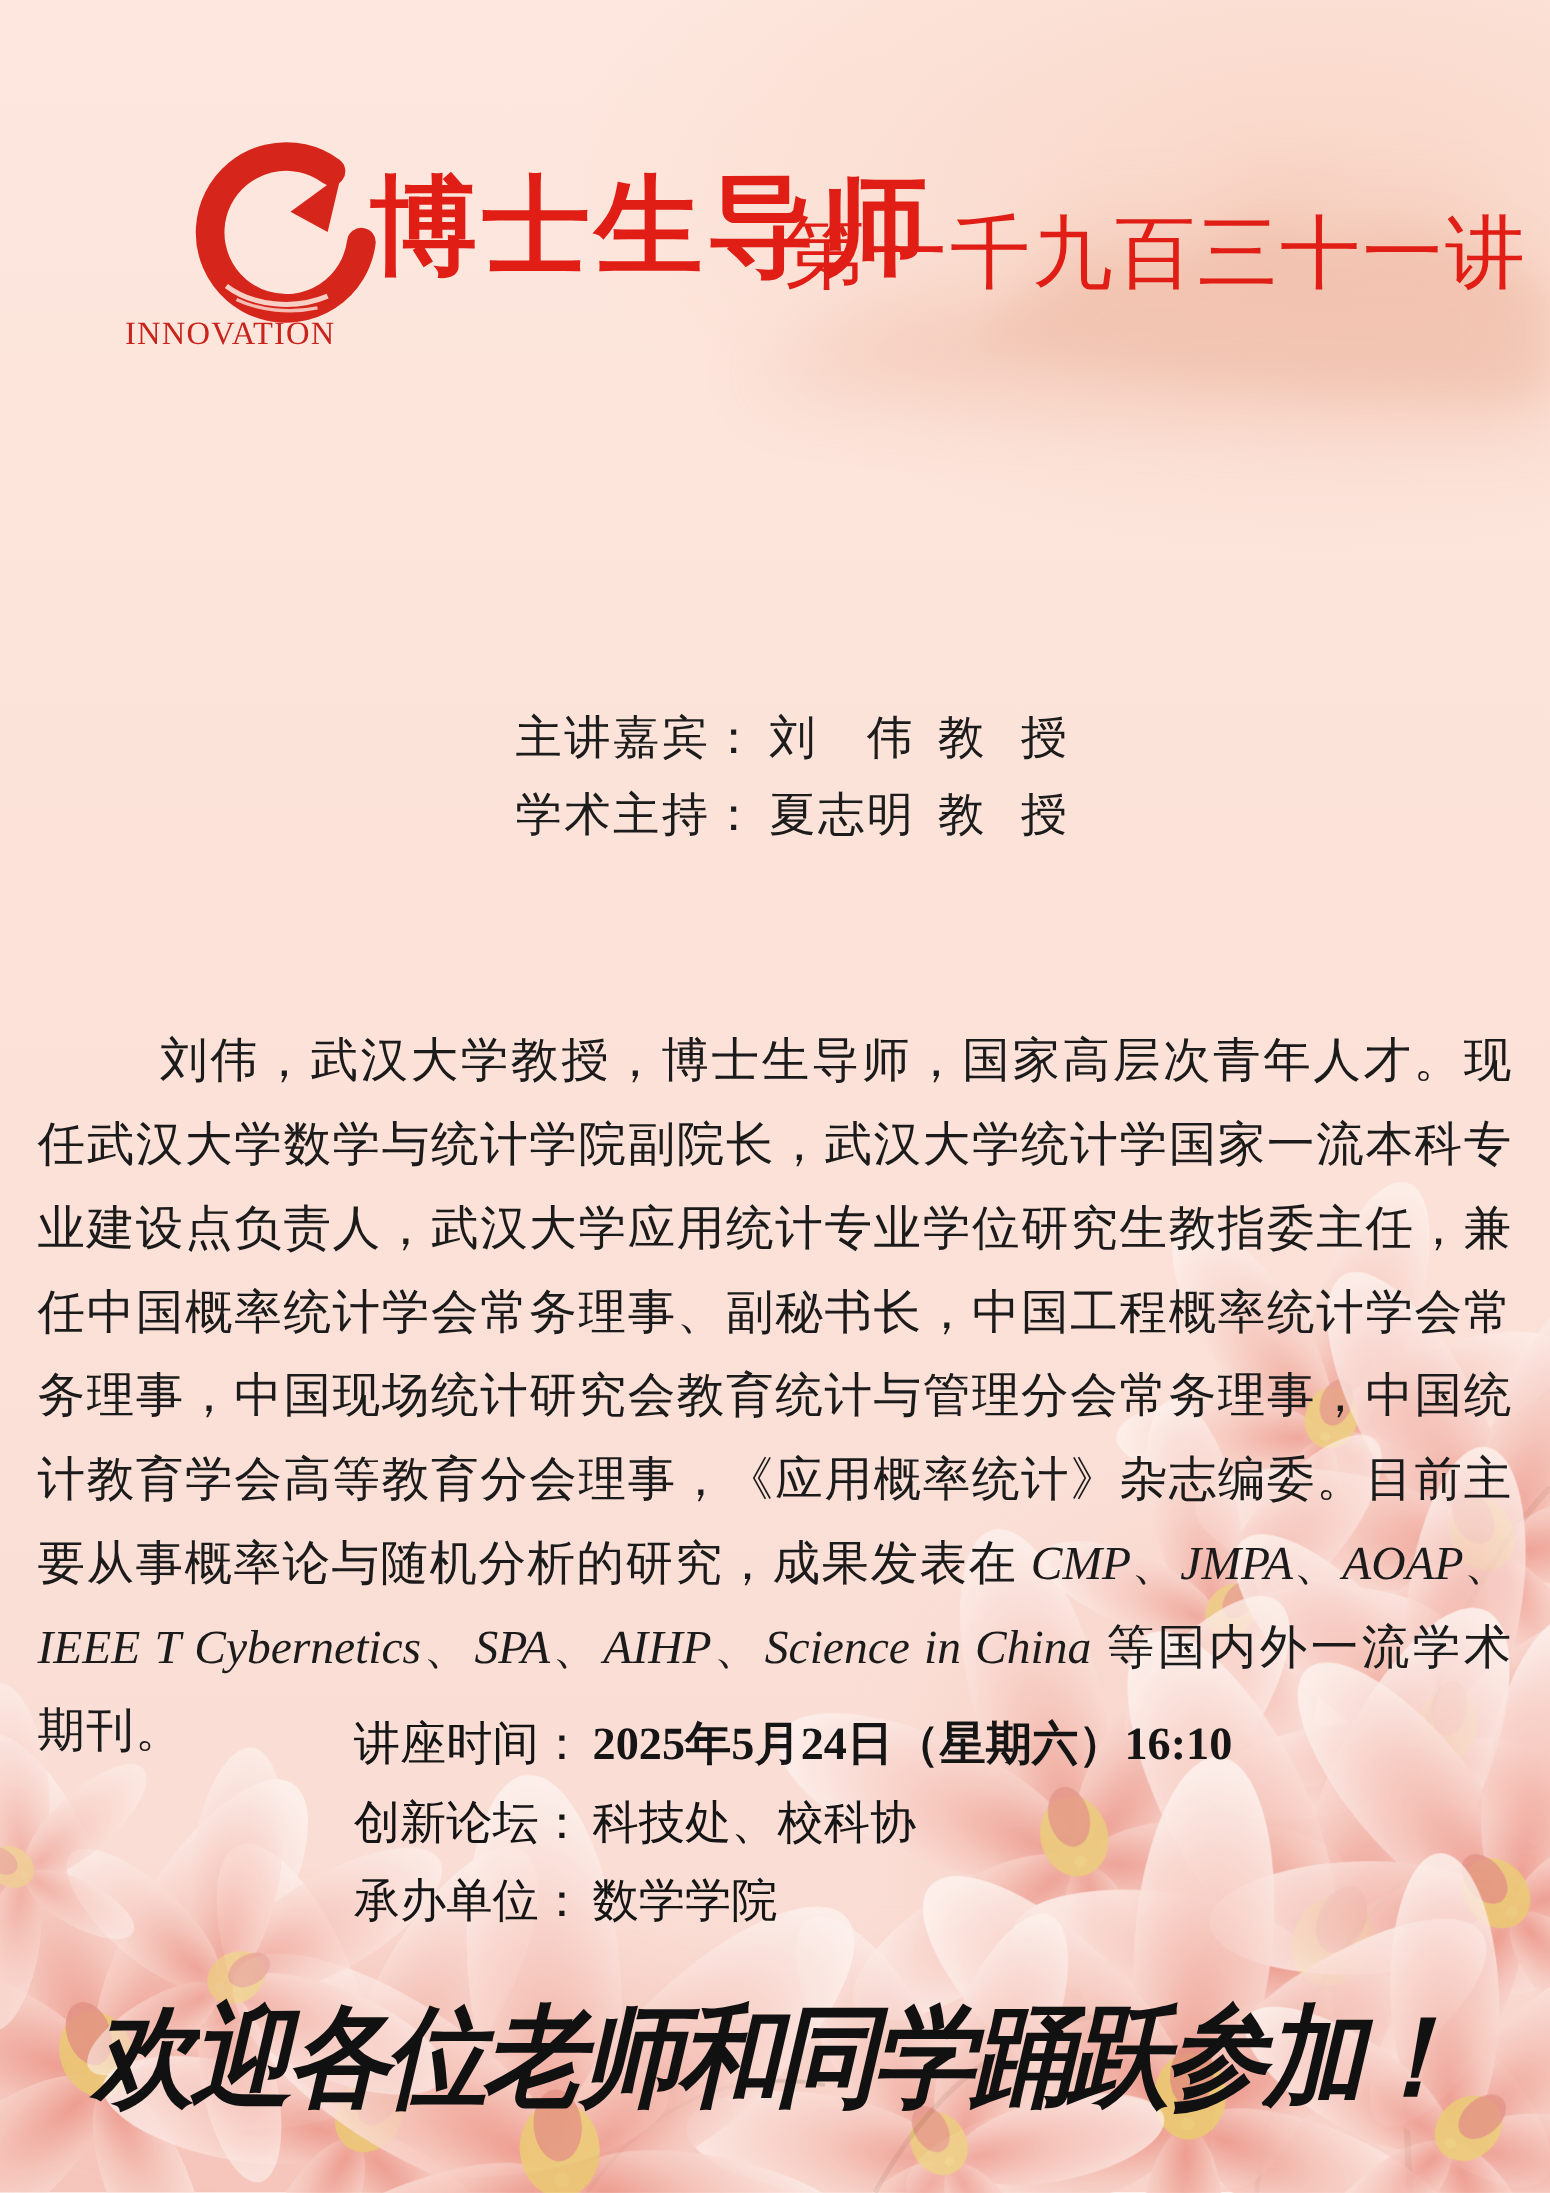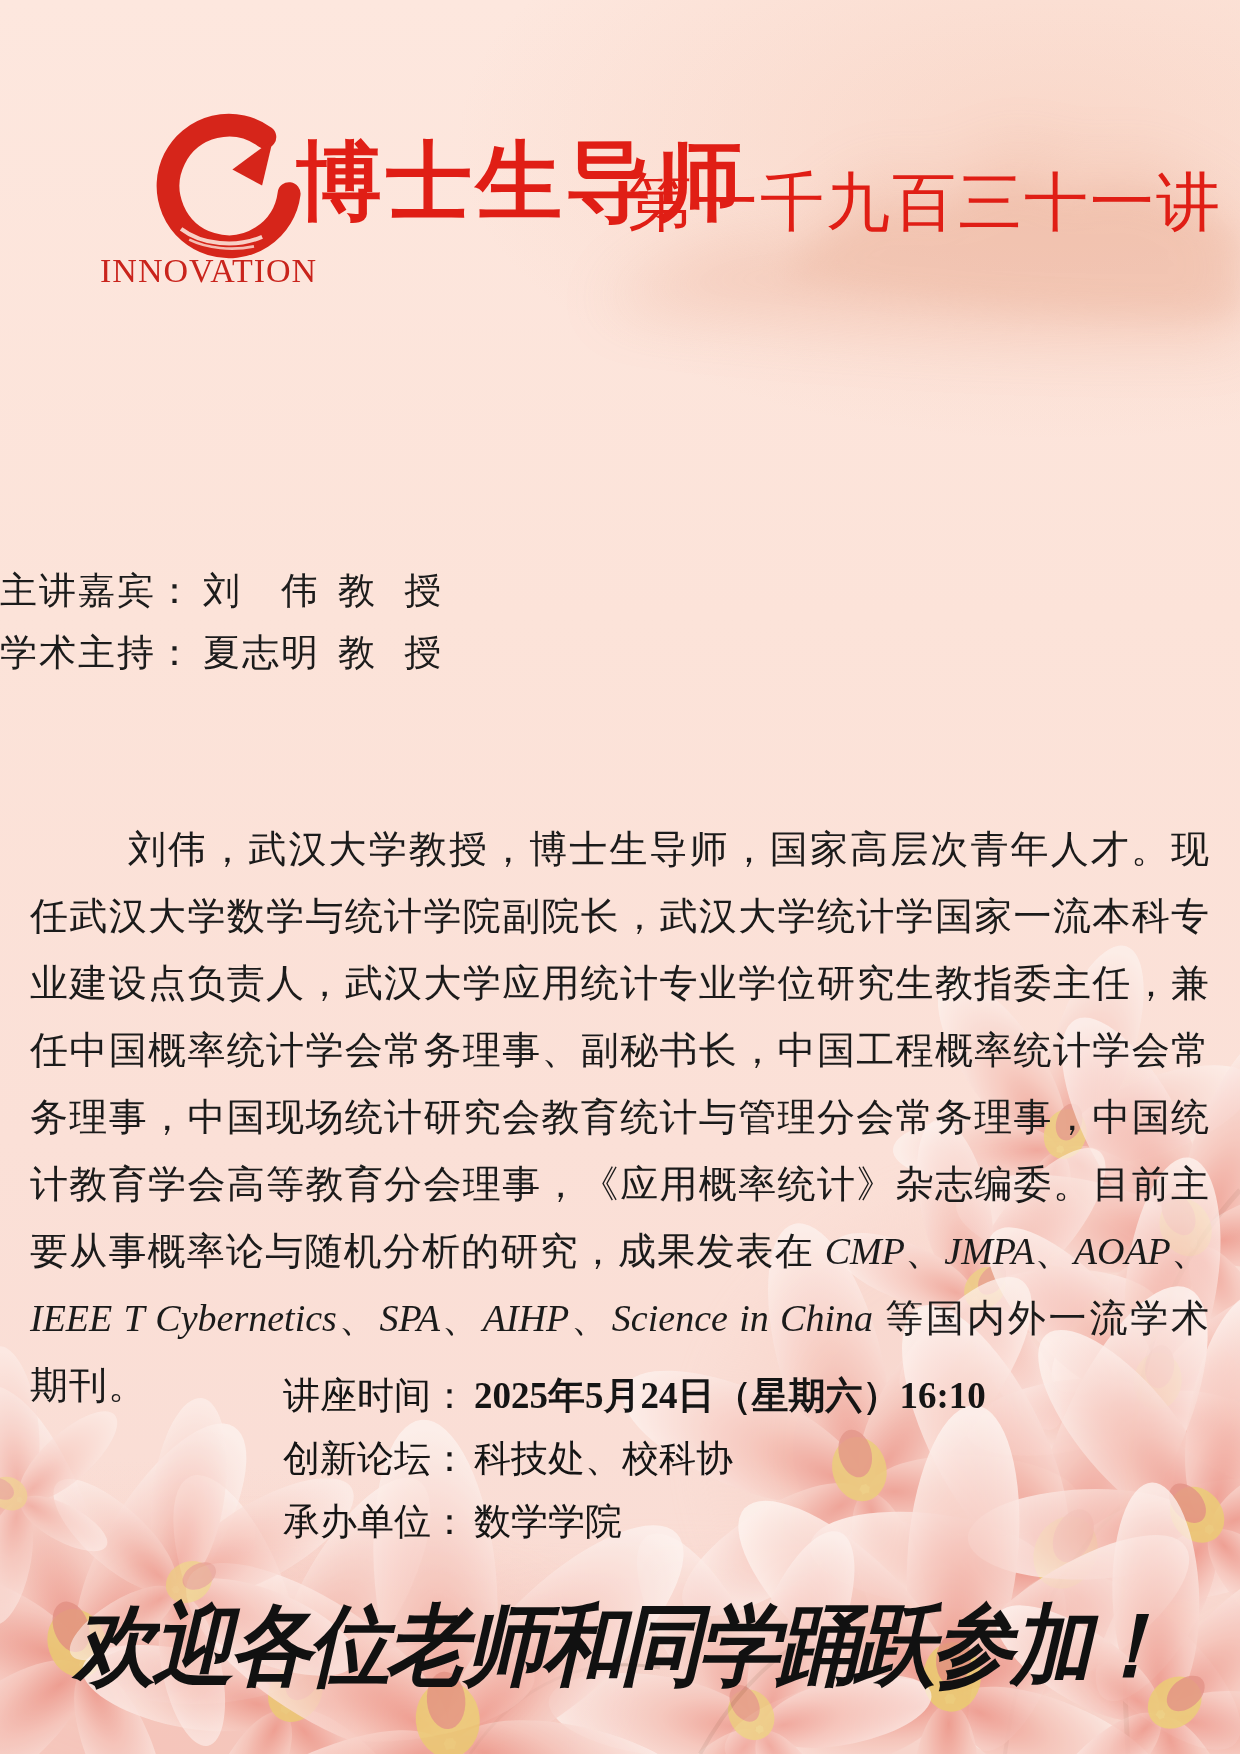--- a/index.html
+++ b/index.html
@@ -10,33 +10,33 @@
       radial-gradient(1000px 500px at 85% 8%, rgba(238,170,140,.25), rgba(238,170,140,0) 60%),
       radial-gradient(900px 420px at 10% 100%, rgba(243,183,172,.35), rgba(243,183,172,0) 70%),
       linear-gradient(180deg,#fde7de 0%,#fce3d9 35%,#fbe0d7 65%,#f9dcd4 100%);
   }
   .decor{position:absolute;inset:0;width:1240px;height:1754px;pointer-events:none;z-index:0;}
   .layer{position:absolute;z-index:2;}
 
   
   .logo-icon{left:146px;top:110px;width:162px;height:162px;}
   .logo-text{left:100px;top:252px;width:210px;
-    font-size:34px;letter-spacing:1px;color:#c9241c;font-family:"Liberation Serif",serif;}
+    font-size:26px;letter-spacing:1px;color:#c9241c;font-family:"Liberation Serif",serif;}
   .forum-title{left:296px;top:138px;font-size:86px;line-height:1;font-weight:bold;
     color:#e01e15;font-family:"Liberation Sans",sans-serif;letter-spacing:4px;}
   .lecture-number{left:628px;top:170px;font-size:64px;line-height:1;font-weight:normal;
     color:#e01e15;font-family:"Liberation Sans",sans-serif;letter-spacing:2px;}
 
   
   .talk-title{left:0;right:0;top:364px;text-align:center;color:#141414;
     font-family:"Liberation Serif",serif;font-weight:bold;font-size:44px;line-height:52px;}
 
   
-  .speakers{left:0;right:0;top:560px;color:#1c1c1c;
-    font-size:37px;line-height:62px;letter-spacing:2px;}
+  .speakers{left:0;right:0;top:560px;text-align:center;color:#1c1c1c;
+    font-size:37px;line-height:62px;letter-spacing:2px;padding-left:36px;}
   .speakers .name{margin-left:8px;}
   .speakers .ptitle{margin-left:18px;letter-spacing:10px;}
 
   
   .bio{left:30px;right:30px;top:778px;color:#1b1b1b;font-size:38px;line-height:67px;
     text-align:justify;text-indent:98px;letter-spacing:1px;}
   .seg-latin-italic{font-style:italic;font-family:"Liberation Serif",serif;letter-spacing:0;}
 
   
   .details{left:283px;top:1364px;font-size:37px;line-height:63px;color:#151515;}

